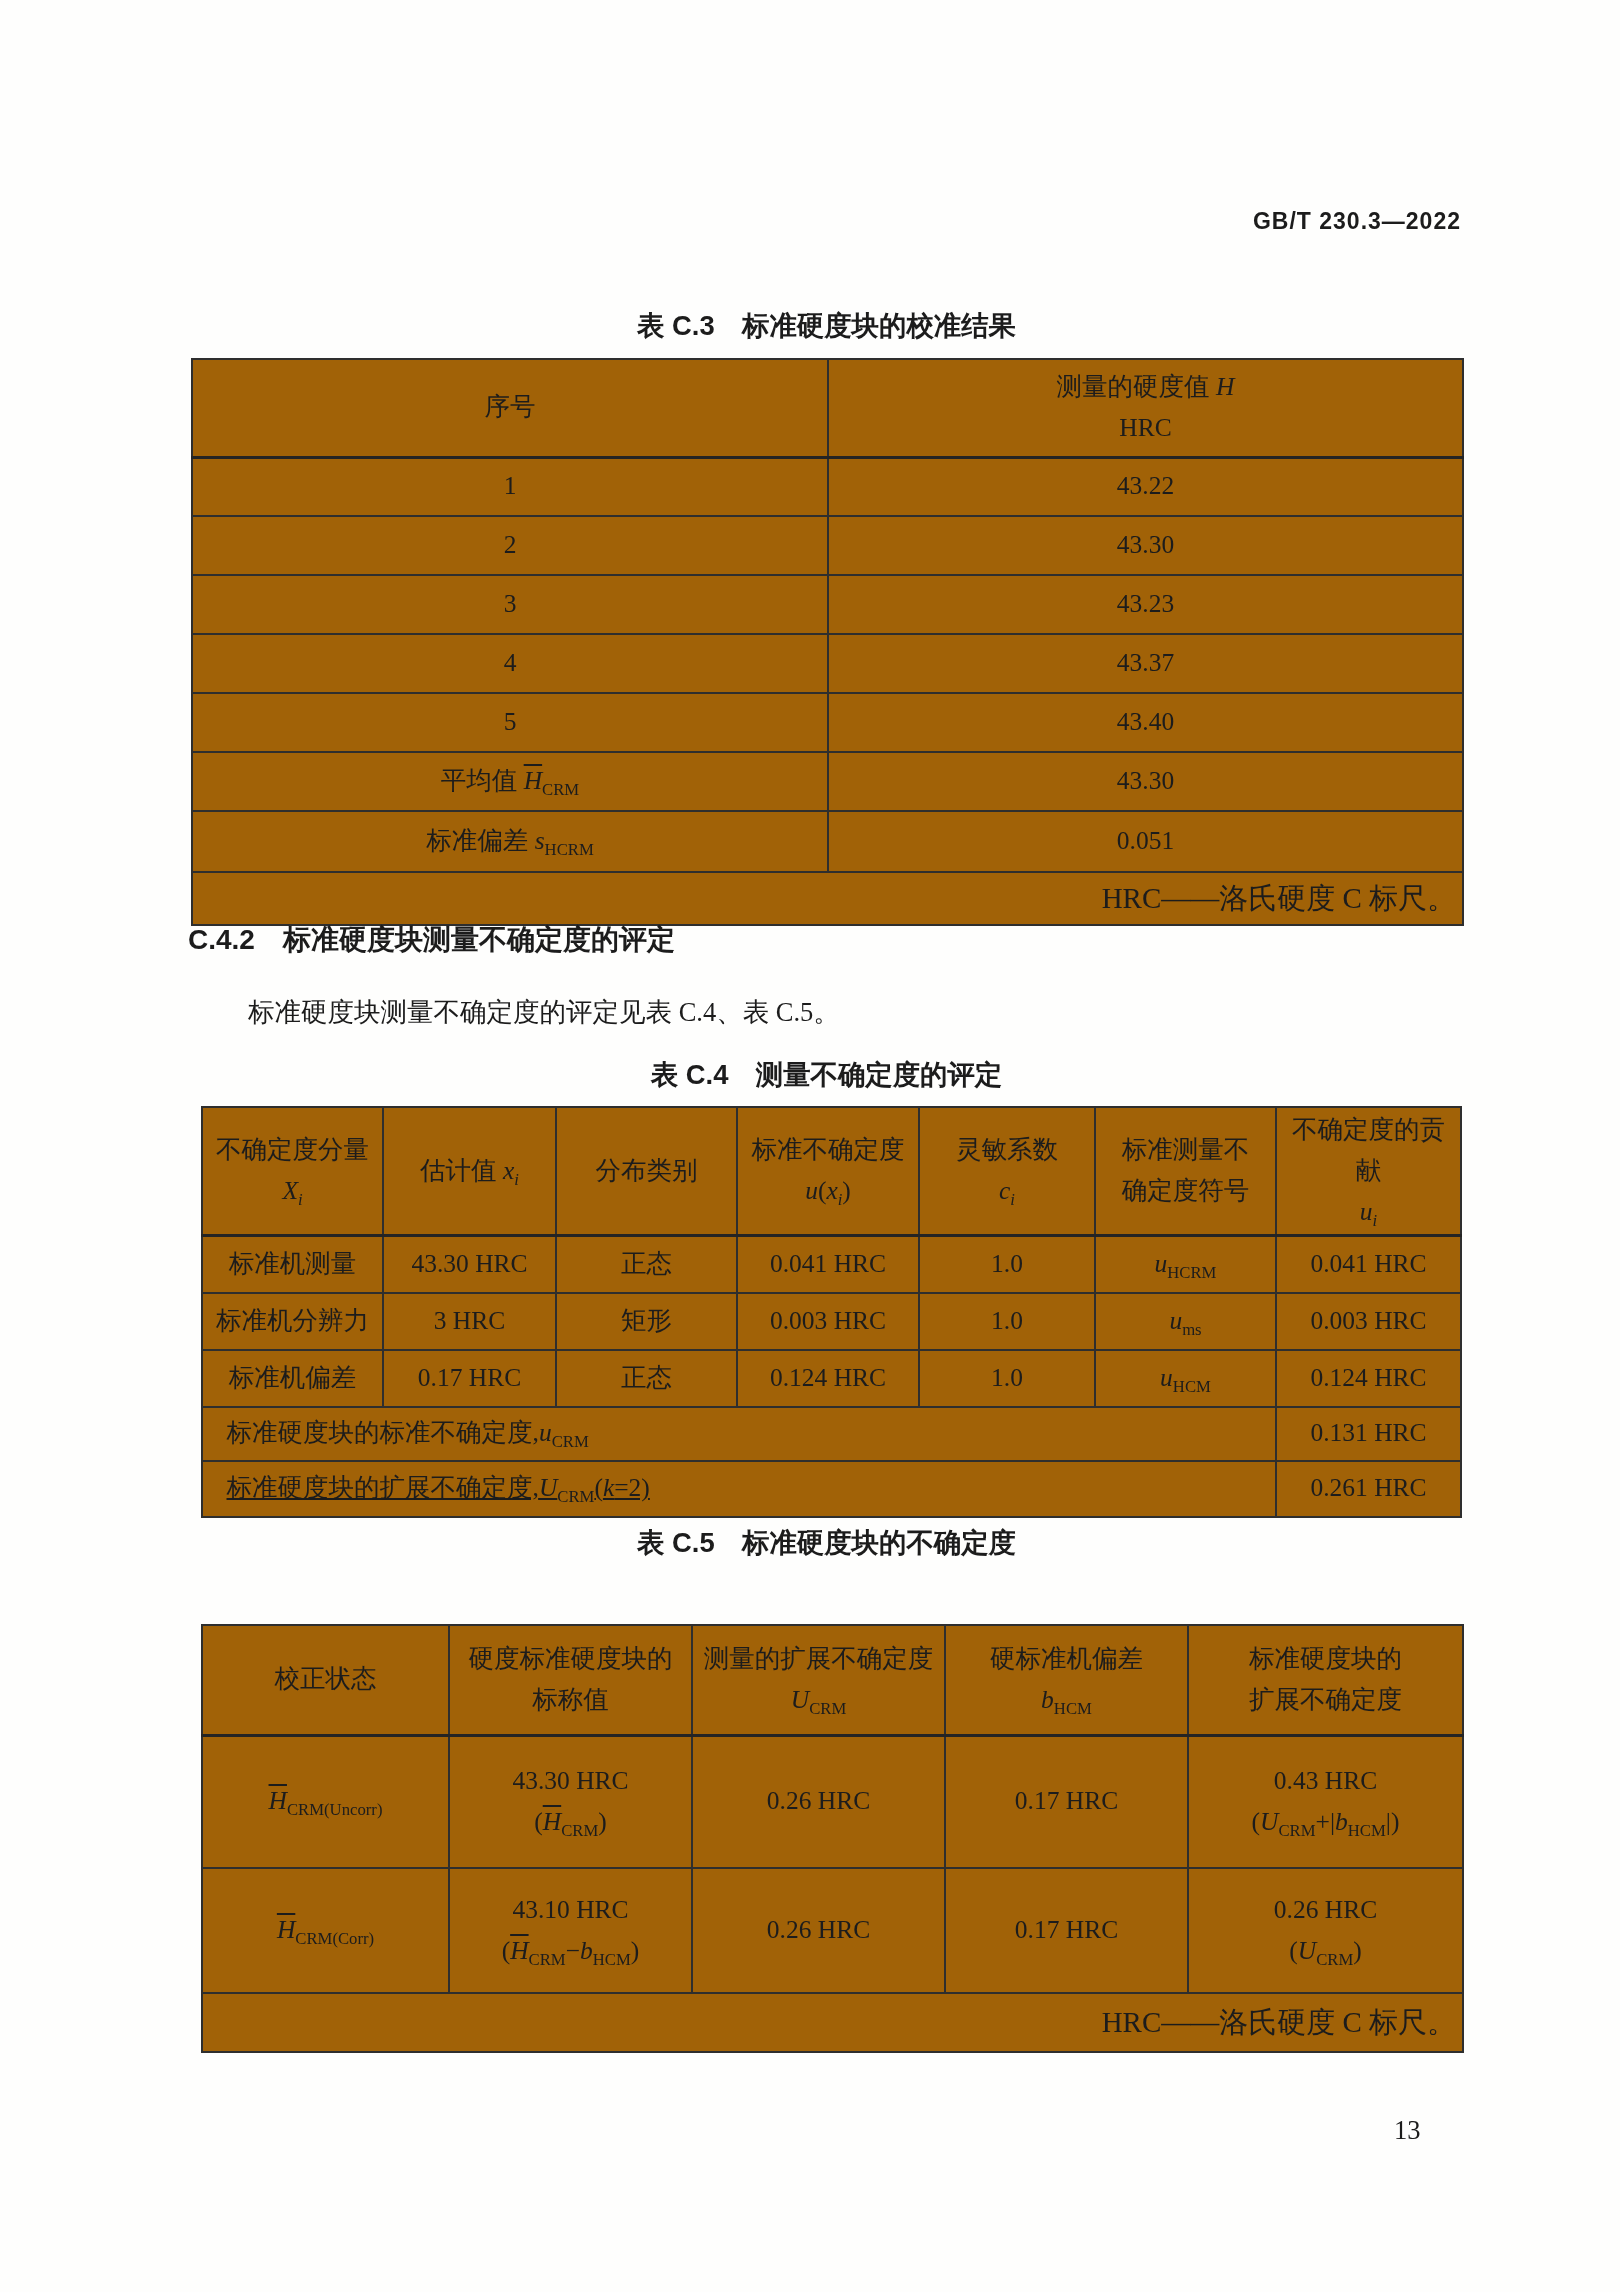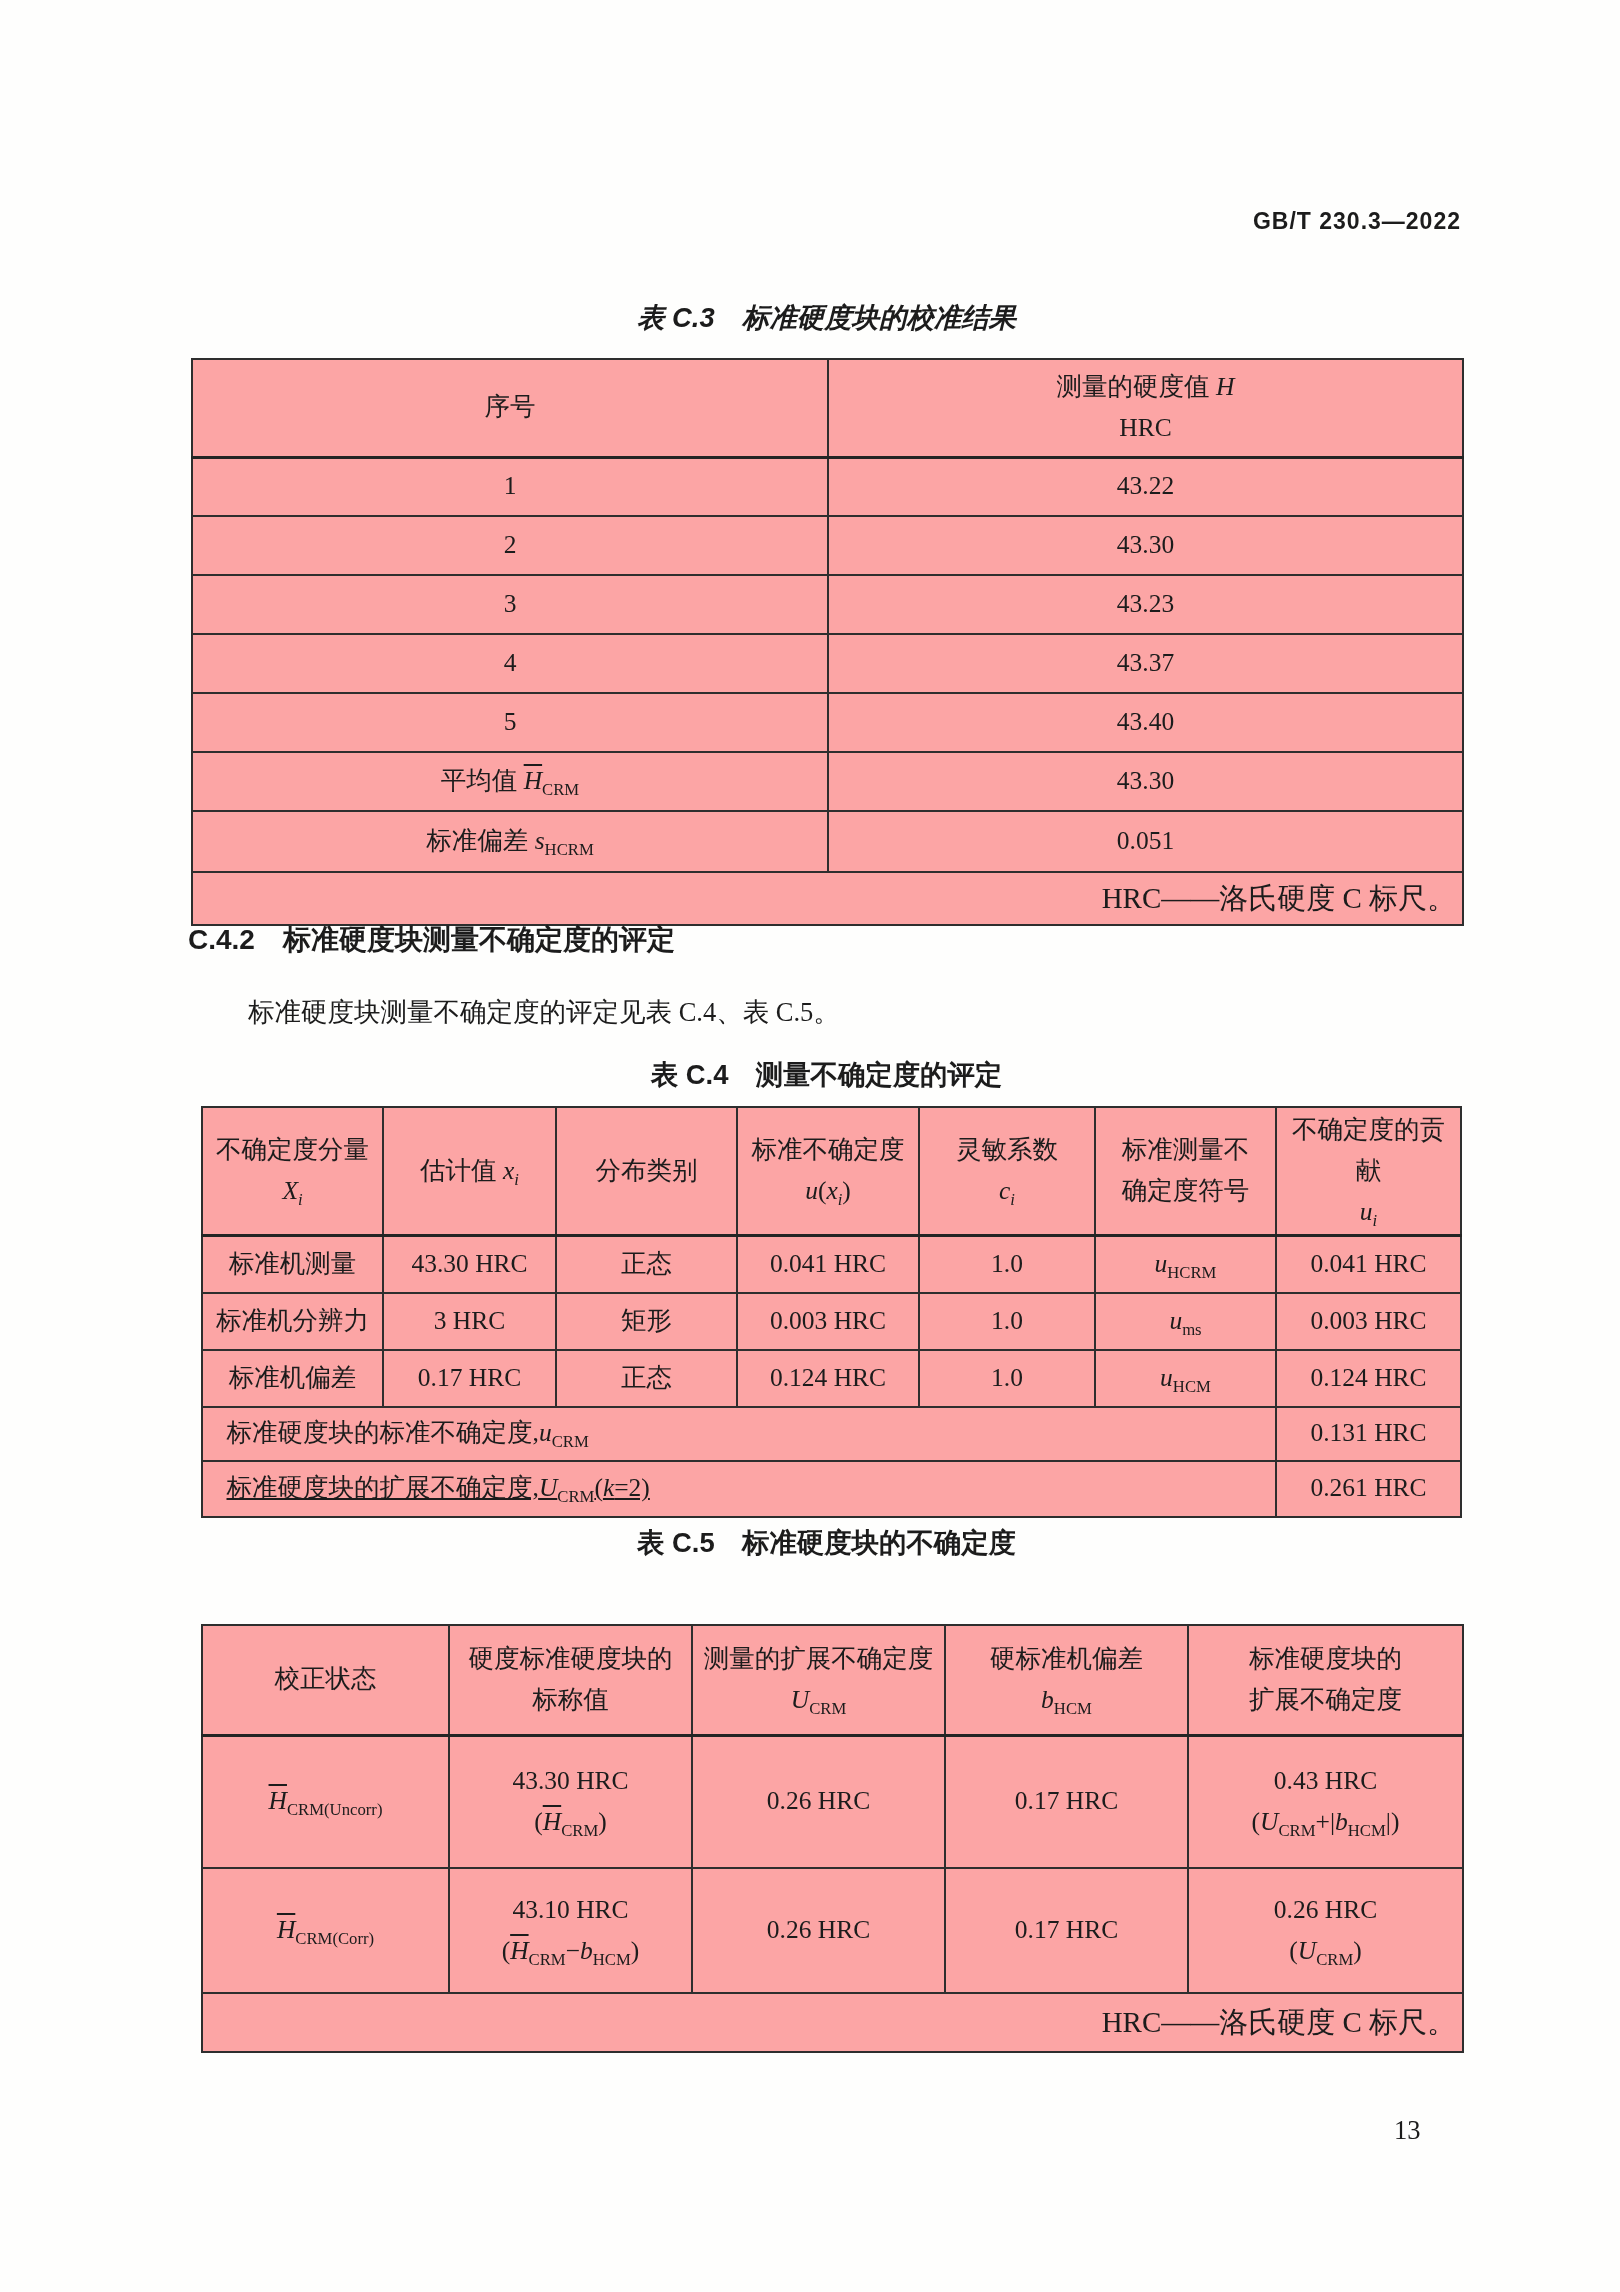--- a/index.html
+++ b/index.html
@@ -12,24 +12,24 @@
   .doc-number {
     position:absolute; top:208px; right:159px;
     font-family:"Liberation Sans","DejaVu Sans",sans-serif;
     font-weight:700; font-size:23px; letter-spacing:1px;
   }
   .tbl-title {
     position:absolute; left:191px; width:1271px; text-align:center;
     font-family:"Liberation Sans","DejaVu Sans",sans-serif;
     font-weight:700; font-size:27.4px;
   }
-  .c3-title { top:300px;font-style:italic; }
+  .c3-title { top:308px; }
   .c4-title { top:1057px; }
   .c5-title { top:1525px; }
-  table { border-collapse:collapse; table-layout:fixed; position:absolute; background:#fca5a5; }
+  table { border-collapse:collapse; table-layout:fixed; position:absolute; background:#a16207; }
   td {
     border:2px solid #2e2e2e; text-align:center; vertical-align:middle;
     font-size:25.5px; line-height:1.6; padding:2px 5.9px; overflow:hidden;
   }
   .c3-table { top:358px; left:191px; width:1271px; }
   .c4-table { top:1106px; left:201px; width:1261px; }
   .c5-table { top:1593px; left:201px; width:1261px;margin-top:31px; }
   tr.head td { border-bottom:3.9px solid #242424; }
   td.note {
     text-align:right; padding-left:20px; border-top:2.9px solid #242424; font-size:29px;

